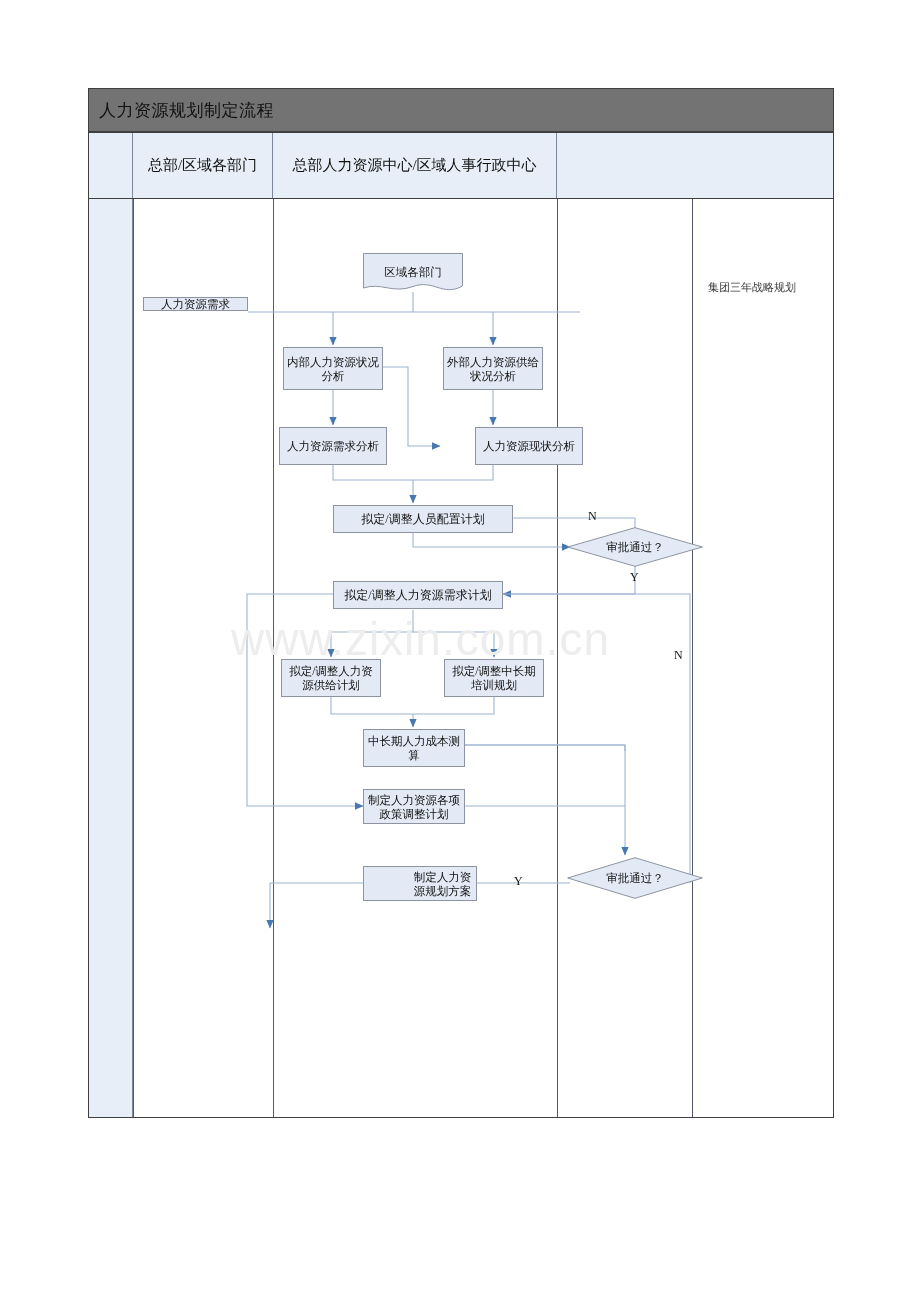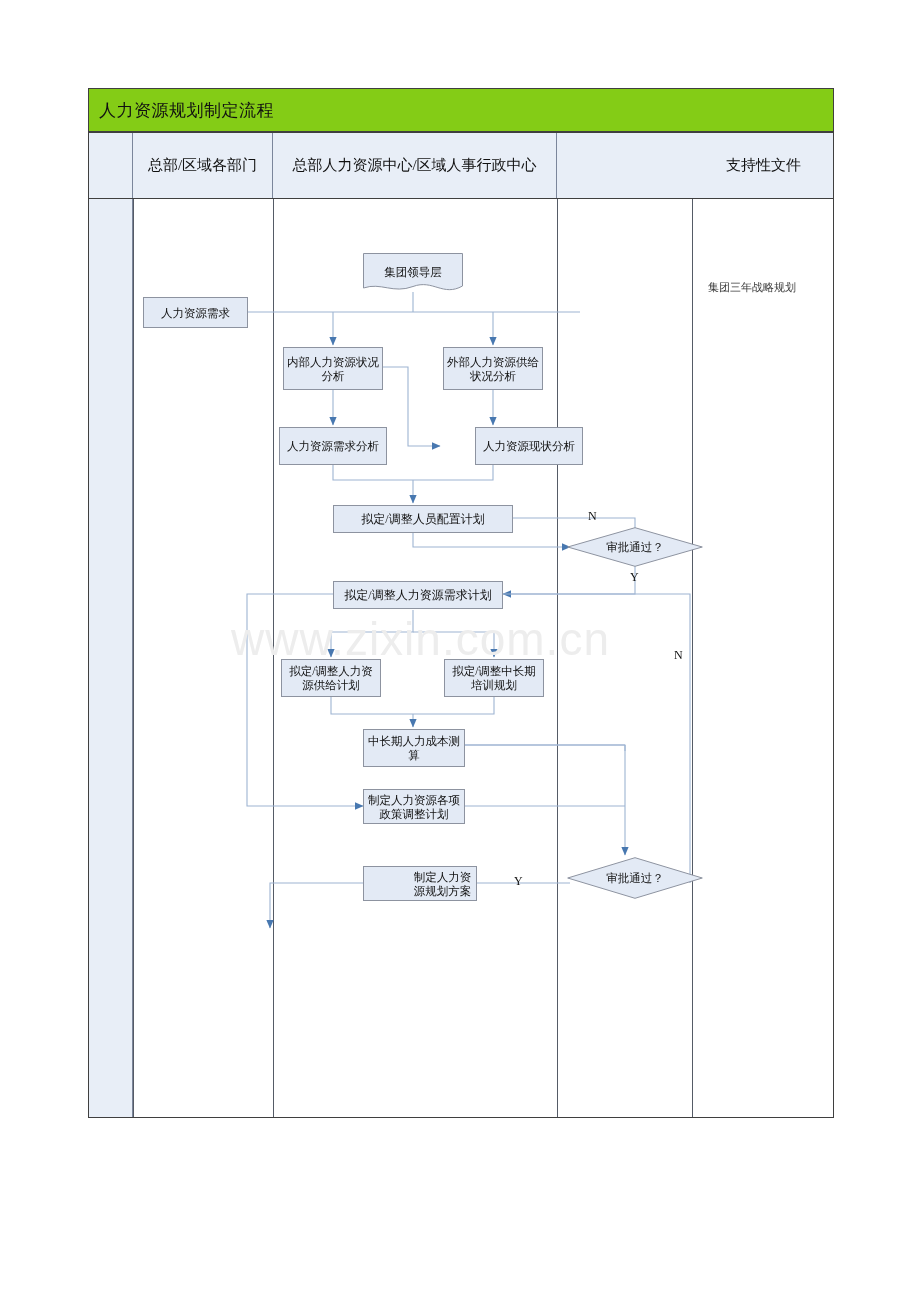--- a/index.html
+++ b/index.html
@@ -24,21 +24,21 @@
     border:1px solid #3f3f3f;
     box-sizing:border-box;
     background:#ffffff;
   }
   .title-row{
     position:absolute;
     left:88px; top:88px;
     width:746px; height:44px;
     box-sizing:border-box;
     border:1px solid #3f3f3f;
-    background:#84cc16;
+    background:#737373;
     display:flex;align-items:center;
   }
   .title-row .txt{
     font-size:17px;
     padding-left:10px;
     letter-spacing:.5px;
     color:#111;
   }
   .hdr-row{
     position:absolute;
@@ -162,21 +162,20 @@
   <div class="leftband"></div>
 
   <div class="title-row">
     <span class="txt">人力资源规划制定流程</span>
   </div>
 
   <div class="hdr-row">
     <div class="hdr-cell" style="left:0px;width:44px;"></div>
     <div class="hdr-cell" style="left:184px;width:284px;">总部人力资源中心/区域人事行政中心</div>
     <div class="hdr-cell" style="left:44px;width:140px;">总部/区域各部门</div>
-    <div class="hdr-cell last" style="left:603px;width:143px;">支持性文件</div>
   </div>
 
   <div class="vsep" style="left:133px;"></div>
   <div class="vsep" style="left:273px;"></div>
   <div class="vsep" style="left:557px;"></div>
   <div class="vsep" style="left:692px;"></div>
   <div class="body-bottom"></div>
 
   <div class="watermark">www.zixin.com.cn</div>
 
@@ -235,24 +234,24 @@
 
     </g>
   </svg>
 
   <div class="plain-text" style="left:708px;top:280px;">集团三年战略规划</div>
 
   <div class="node-doc" style="left:363px;top:253px;width:100px;height:42px;">
     <svg width="100" height="42" viewBox="0 0 100 42">
       <path d="M0.5,0.5 L99.5,0.5 L99.5,33 C80,44 70,26 50,33.5 C30,41 18,29 0.5,35 Z" fill="#e3eaf5" stroke="#8d93a0" stroke-width="1"></path>
     </svg>
-    <div class="doclabel">集团领导层</div>
-  </div>
-
-  <div class="node" style="left:143px;top:297px;width:105px;height:31px;">
+    <div class="doclabel">区域各部门</div>
+  </div>
+
+  <div class="node" style="left:143px;top:297px;width:105px;height:14px;">
     <span>人力资源需求</span>
   </div>
 
   <div class="node" style="left:283px;top:347px;width:100px;height:43px;text-align:center;">
     <span>内部人力资源状况分析</span>
   </div>
 
   <div class="node" style="left:443px;top:347px;width:100px;height:43px;">
     <span>外部人力资源供给状况分析</span>
   </div>

